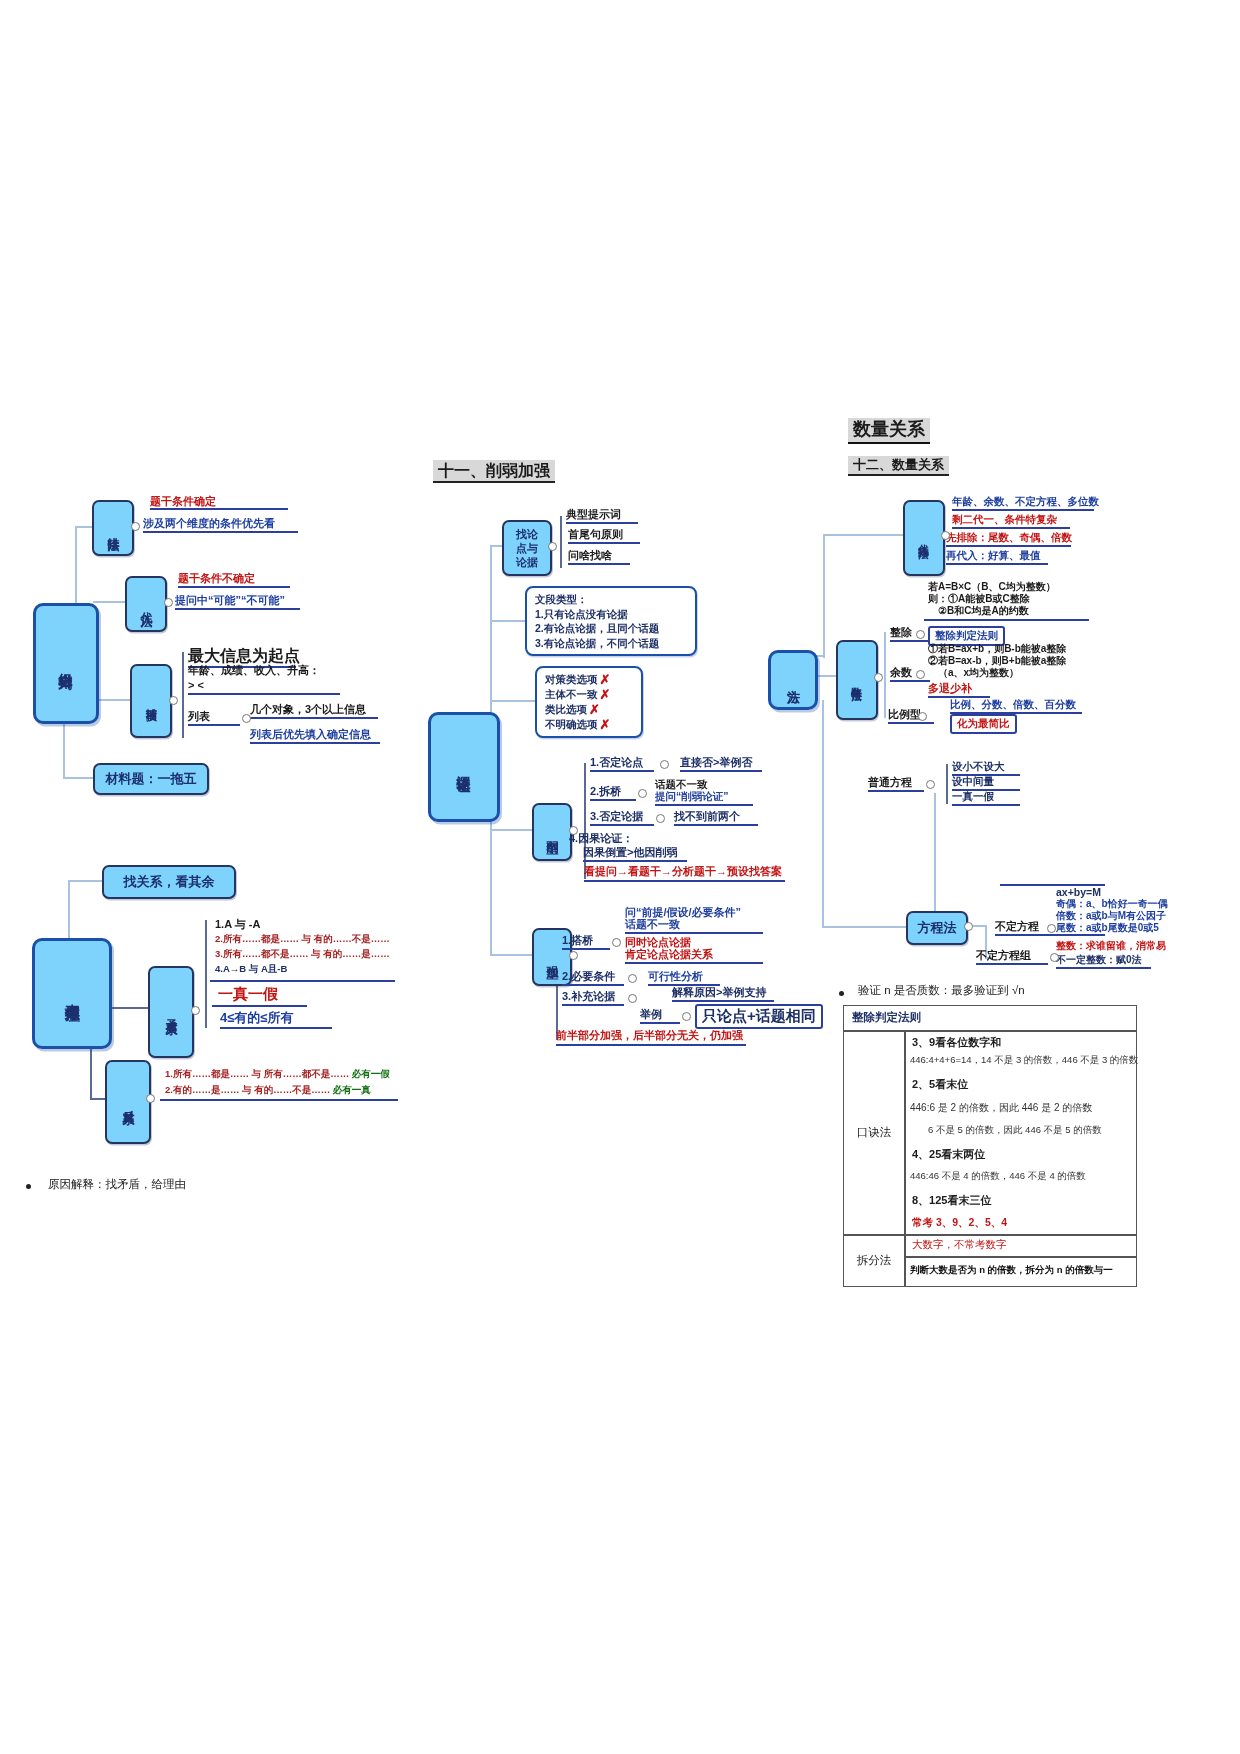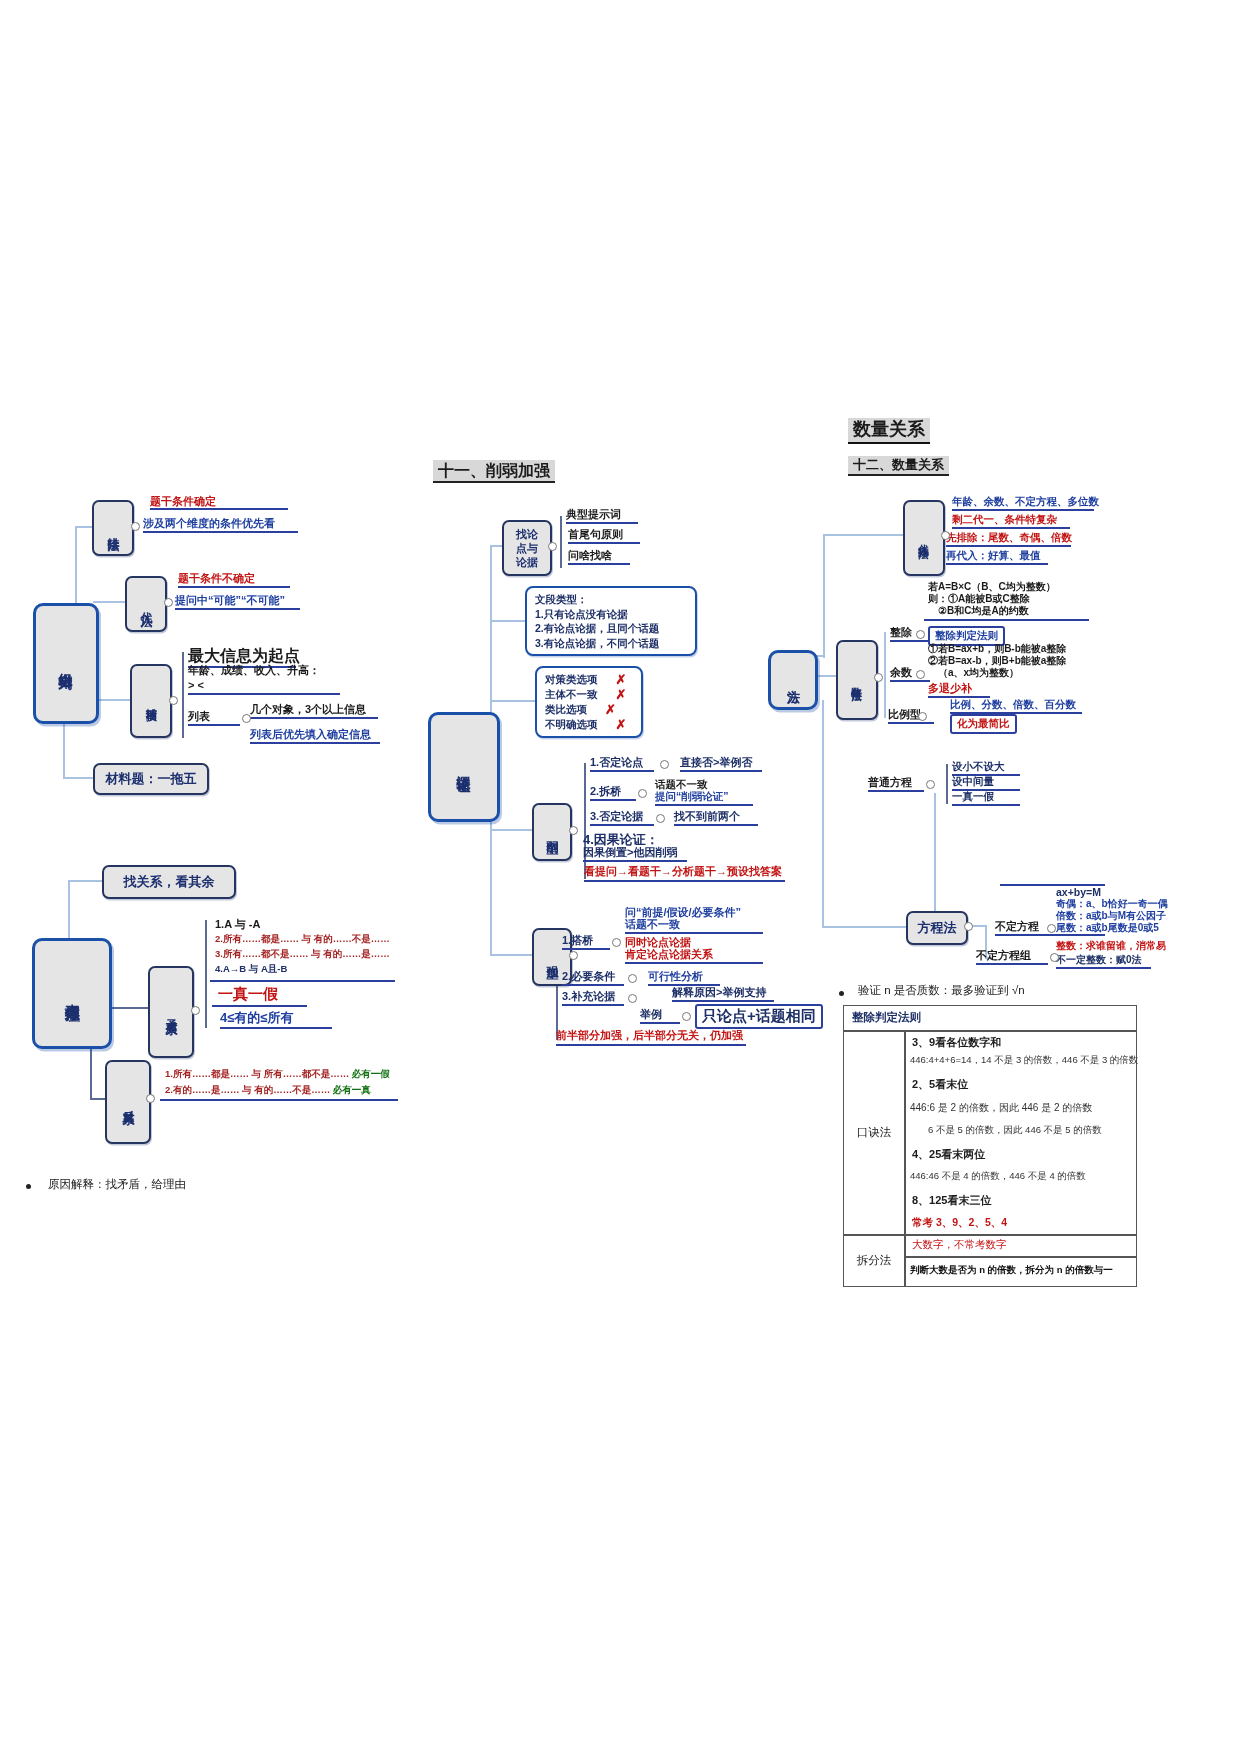--- a/index.html
+++ b/index.html
@@ -1,41 +1,41 @@
 <!DOCTYPE html>
 <html><head>
 <meta charset="utf-8">
 <style>
   html,body{margin:0;padding:0}
   body{position:relative;width:1240px;height:1754px;background:#ffffff;
        font-family:"Liberation Sans",sans-serif;overflow:hidden}
   .t{position:absolute;font-weight:bold;white-space:nowrap;line-height:1.2;z-index:2}
   .box{position:absolute;display:flex;align-items:center;justify-content:center;text-align:center;
-       background:#e5e5e5;border:2px solid #25355f;border-radius:7px;color:#1c2f6e;font-weight:bold;
+       background:#7dd3fc;border:2px solid #25355f;border-radius:7px;color:#1c2f6e;font-weight:bold;
        box-shadow:1px 1.5px 0 rgba(40,60,120,.28);z-index:2}
   .root{border:3px solid #1b50a8;border-radius:10px;box-shadow:2px 2.5px 0 rgba(27,80,168,.3)}
   .mbox{position:absolute;border:2px solid #1b50a8;border-radius:8px;background:#fff;padding:4px 8px;
        font-weight:bold;color:#1d2f66;box-shadow:1px 1.5px 0 rgba(27,80,168,.25);z-index:2}
   .vt{writing-mode:vertical-rl;text-orientation:upright;letter-spacing:1px}
   .u{border-bottom:2px solid #2b3f9e;padding-bottom:1px}
   .dark{color:#1b1b1b}.navy{color:#1d2f66}.red{color:#c31414}.red2{color:#a42222}
   .blue{color:#1f3fa0}.green{color:#107010}
   .hl{background:#d8d8d8;padding:1px 5px;border-bottom:2px solid #222}
   .bbox{position:absolute;border:2px solid #2b3f9e;border-radius:3px;padding:1px 5px;font-weight:bold;
        white-space:nowrap;background:#fff;z-index:2}
   .ring{position:absolute;width:7px;height:7px;border:1.5px solid #777;border-radius:50%;background:#fff;z-index:3}
   .lv{position:absolute;border-left:2px solid #a9c2e2;z-index:1}
   .lh{position:absolute;border-top:2px solid #a9c2e2;z-index:1}
   .el-tl{position:absolute;border-left:2px solid #a9c2e2;border-top:2px solid #a9c2e2;z-index:1}
   .el-bl{position:absolute;border-left:2px solid #a9c2e2;border-bottom:2px solid #a9c2e2;z-index:1}
   .dk{border-color:#5a6a94}
   .bl{border-color:#2b3f9e}
   .dot{position:absolute;width:5px;height:5px;background:#222;border-radius:50%;z-index:2}
   .tbl{position:absolute;border:1.5px solid #555;background:#fff;z-index:2}
-  .row2{display:flex;align-items:center;gap:18px}
+  .row2{display:flex;align-items:center;gap:2px}
 </style>
 </head>
 <body>
 
 <div class="el-tl" style="left:75px;top:526px;width:18px;height:78px"></div>
 <div class="lh" style="left:93px;top:601px;width:33px"></div>
 <div class="lh" style="left:93px;top:699px;width:38px"></div>
 <div class="el-bl" style="left:63px;top:718px;width:30px;height:59px"></div>
 
 <div class="box root vt" style="left:33px;top:603px;width:60px;height:115px;font-size:14px">组合排列</div>
@@ -142,21 +142,21 @@
 <div class="t navy u" style="left:590px;top:756px;width:64px;font-size:11px">1.否定论点</div>
 <div class="ring" style="left:660px;top:760px"></div>
 <div class="t navy u" style="left:680px;top:756px;width:82px;font-size:11px">直接否&gt;举例否</div>
 <div class="t dark" style="left:655px;top:778px;font-size:10.5px">话题不一致</div>
 <div class="t blue u" style="left:655px;top:790px;width:98px;font-size:10.5px">提问“削弱论证”</div>
 <div class="t navy u" style="left:590px;top:785px;width:46px;font-size:11px">2.拆桥</div>
 <div class="ring" style="left:638px;top:789px"></div>
 <div class="t navy u" style="left:590px;top:810px;width:64px;font-size:11px">3.否定论据</div>
 <div class="ring" style="left:656px;top:814px"></div>
 <div class="t navy u" style="left:674px;top:810px;width:84px;font-size:11px">找不到前两个</div>
-<div class="t navy" style="left:583px;top:832px;font-size:13px">4.因果论证：</div>
+<div class="t navy" style="left:569px;top:832px;font-size:11px">4.因果论证：</div>
 <div class="t navy u" style="left:583px;top:846px;width:104px;font-size:11px">因果倒置&gt;他因削弱</div>
 <div class="t red" style="left:584px;top:864px;font-size:11px;border-bottom:2px solid #2b3f9e;padding:1px 3px 2px 0">看提问→看题干→分析题干→预设找答案</div>
 
 <div class="box vt" style="left:532px;top:928px;width:36px;height:54px;font-size:12px">加强型</div>
 <div class="ring" style="left:569px;top:951px"></div>
 <div class="lv dk" style="left:556px;top:940px;height:100px"></div>
 <div class="t blue" style="left:625px;top:906px;font-size:11px">问“前提/假设/必要条件”</div>
 <div class="t blue u" style="left:625px;top:918px;width:138px;font-size:11px">话题不一致</div>
 <div class="t navy u" style="left:562px;top:934px;width:48px;font-size:11px">1.搭桥</div>
 <div class="ring" style="left:612px;top:938px"></div>

